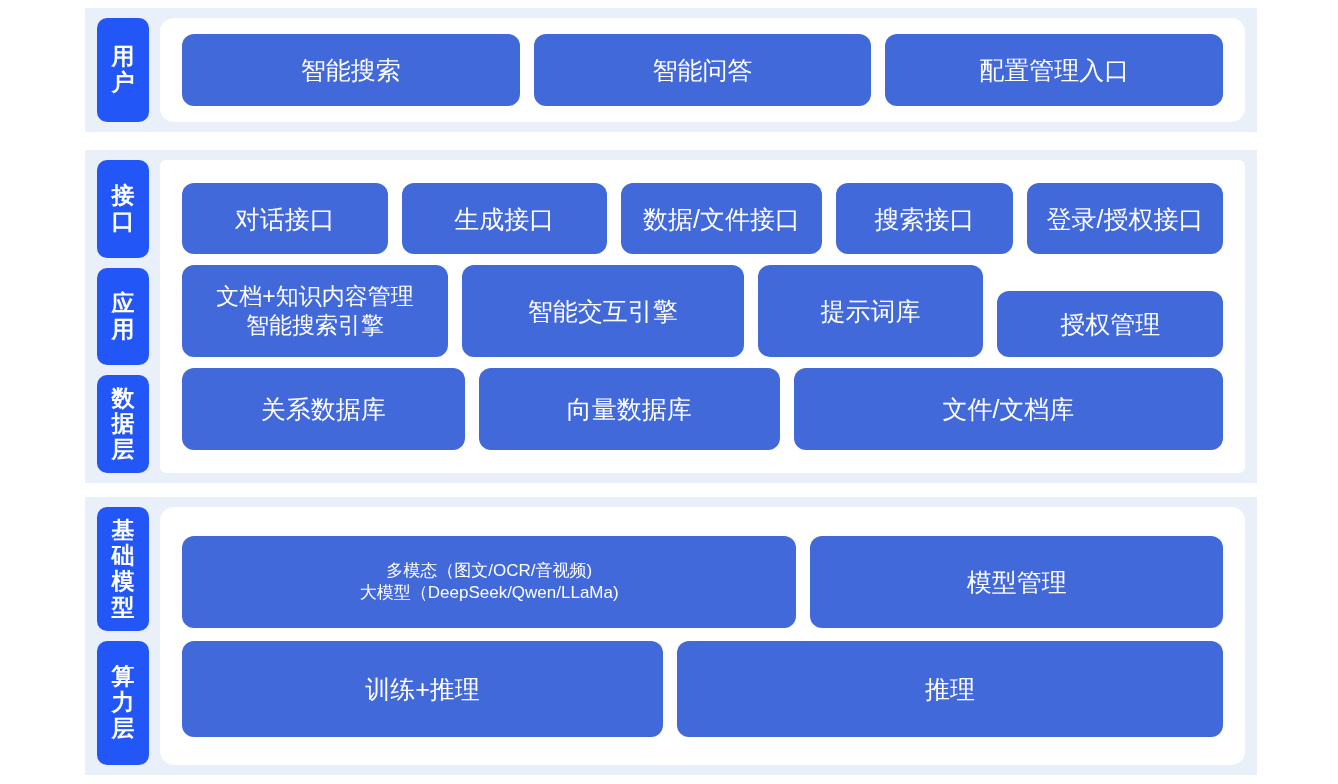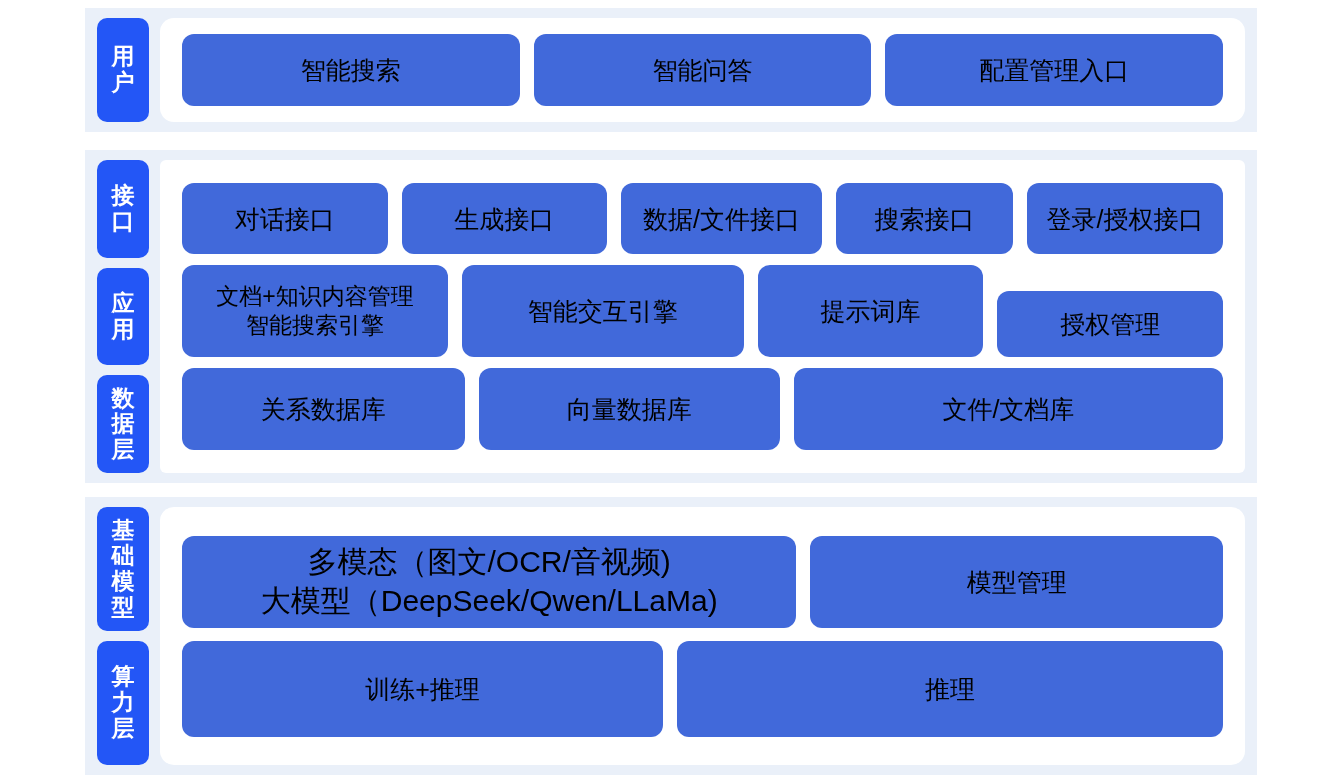--- a/index.html
+++ b/index.html
@@ -69,21 +69,21 @@
     flex-direction: column;
     justify-content: center;
     gap: 12px;
   }
 
   .row { display: flex; gap: 14px; }
 
   .tile {
     background: #4169da;
     border-radius: 12px;
-    color: #000000;
+    color: #ffffff;
     display: flex;
     flex-direction: column;
     align-items: center;
     justify-content: center;
     text-align: center;
     font-size: 25px;
     line-height: 1.28;
     padding: 6px 8px;
   }
   .tile .line { display: block; white-space: nowrap; }
@@ -112,21 +112,21 @@
 
   #row-data .tile:nth-child(1) { flex: 1.00 1 0; }
   #row-data .tile:nth-child(2) { flex: 1.07 1 0; }
   #row-data .tile:nth-child(3) { flex: 1.55 1 0; }
 
   
   #section-infra .panel { padding: 16px 22px; gap: 13px; }
   #row-model   { height: 92px; }
   #row-compute { height: 96px; }
 
-  #row-model .tile:nth-child(1) { flex: 1.72 1 0; font-size: 30px; }
+  #row-model .tile:nth-child(1) { flex: 1.72 1 0; font-size: 17px; }
   #row-model .tile:nth-child(2) { flex: 1.14 1 0; }
   #row-model .tile:nth-child(3) { flex: 1.14 1 0; }
 
   #row-compute .tile:nth-child(1) { flex: 1.00 1 0; }
   #row-compute .tile:nth-child(2) { flex: 1.14 1 0; }
 </style>
 </head>
 <body>
 
 <div id="diagram">

